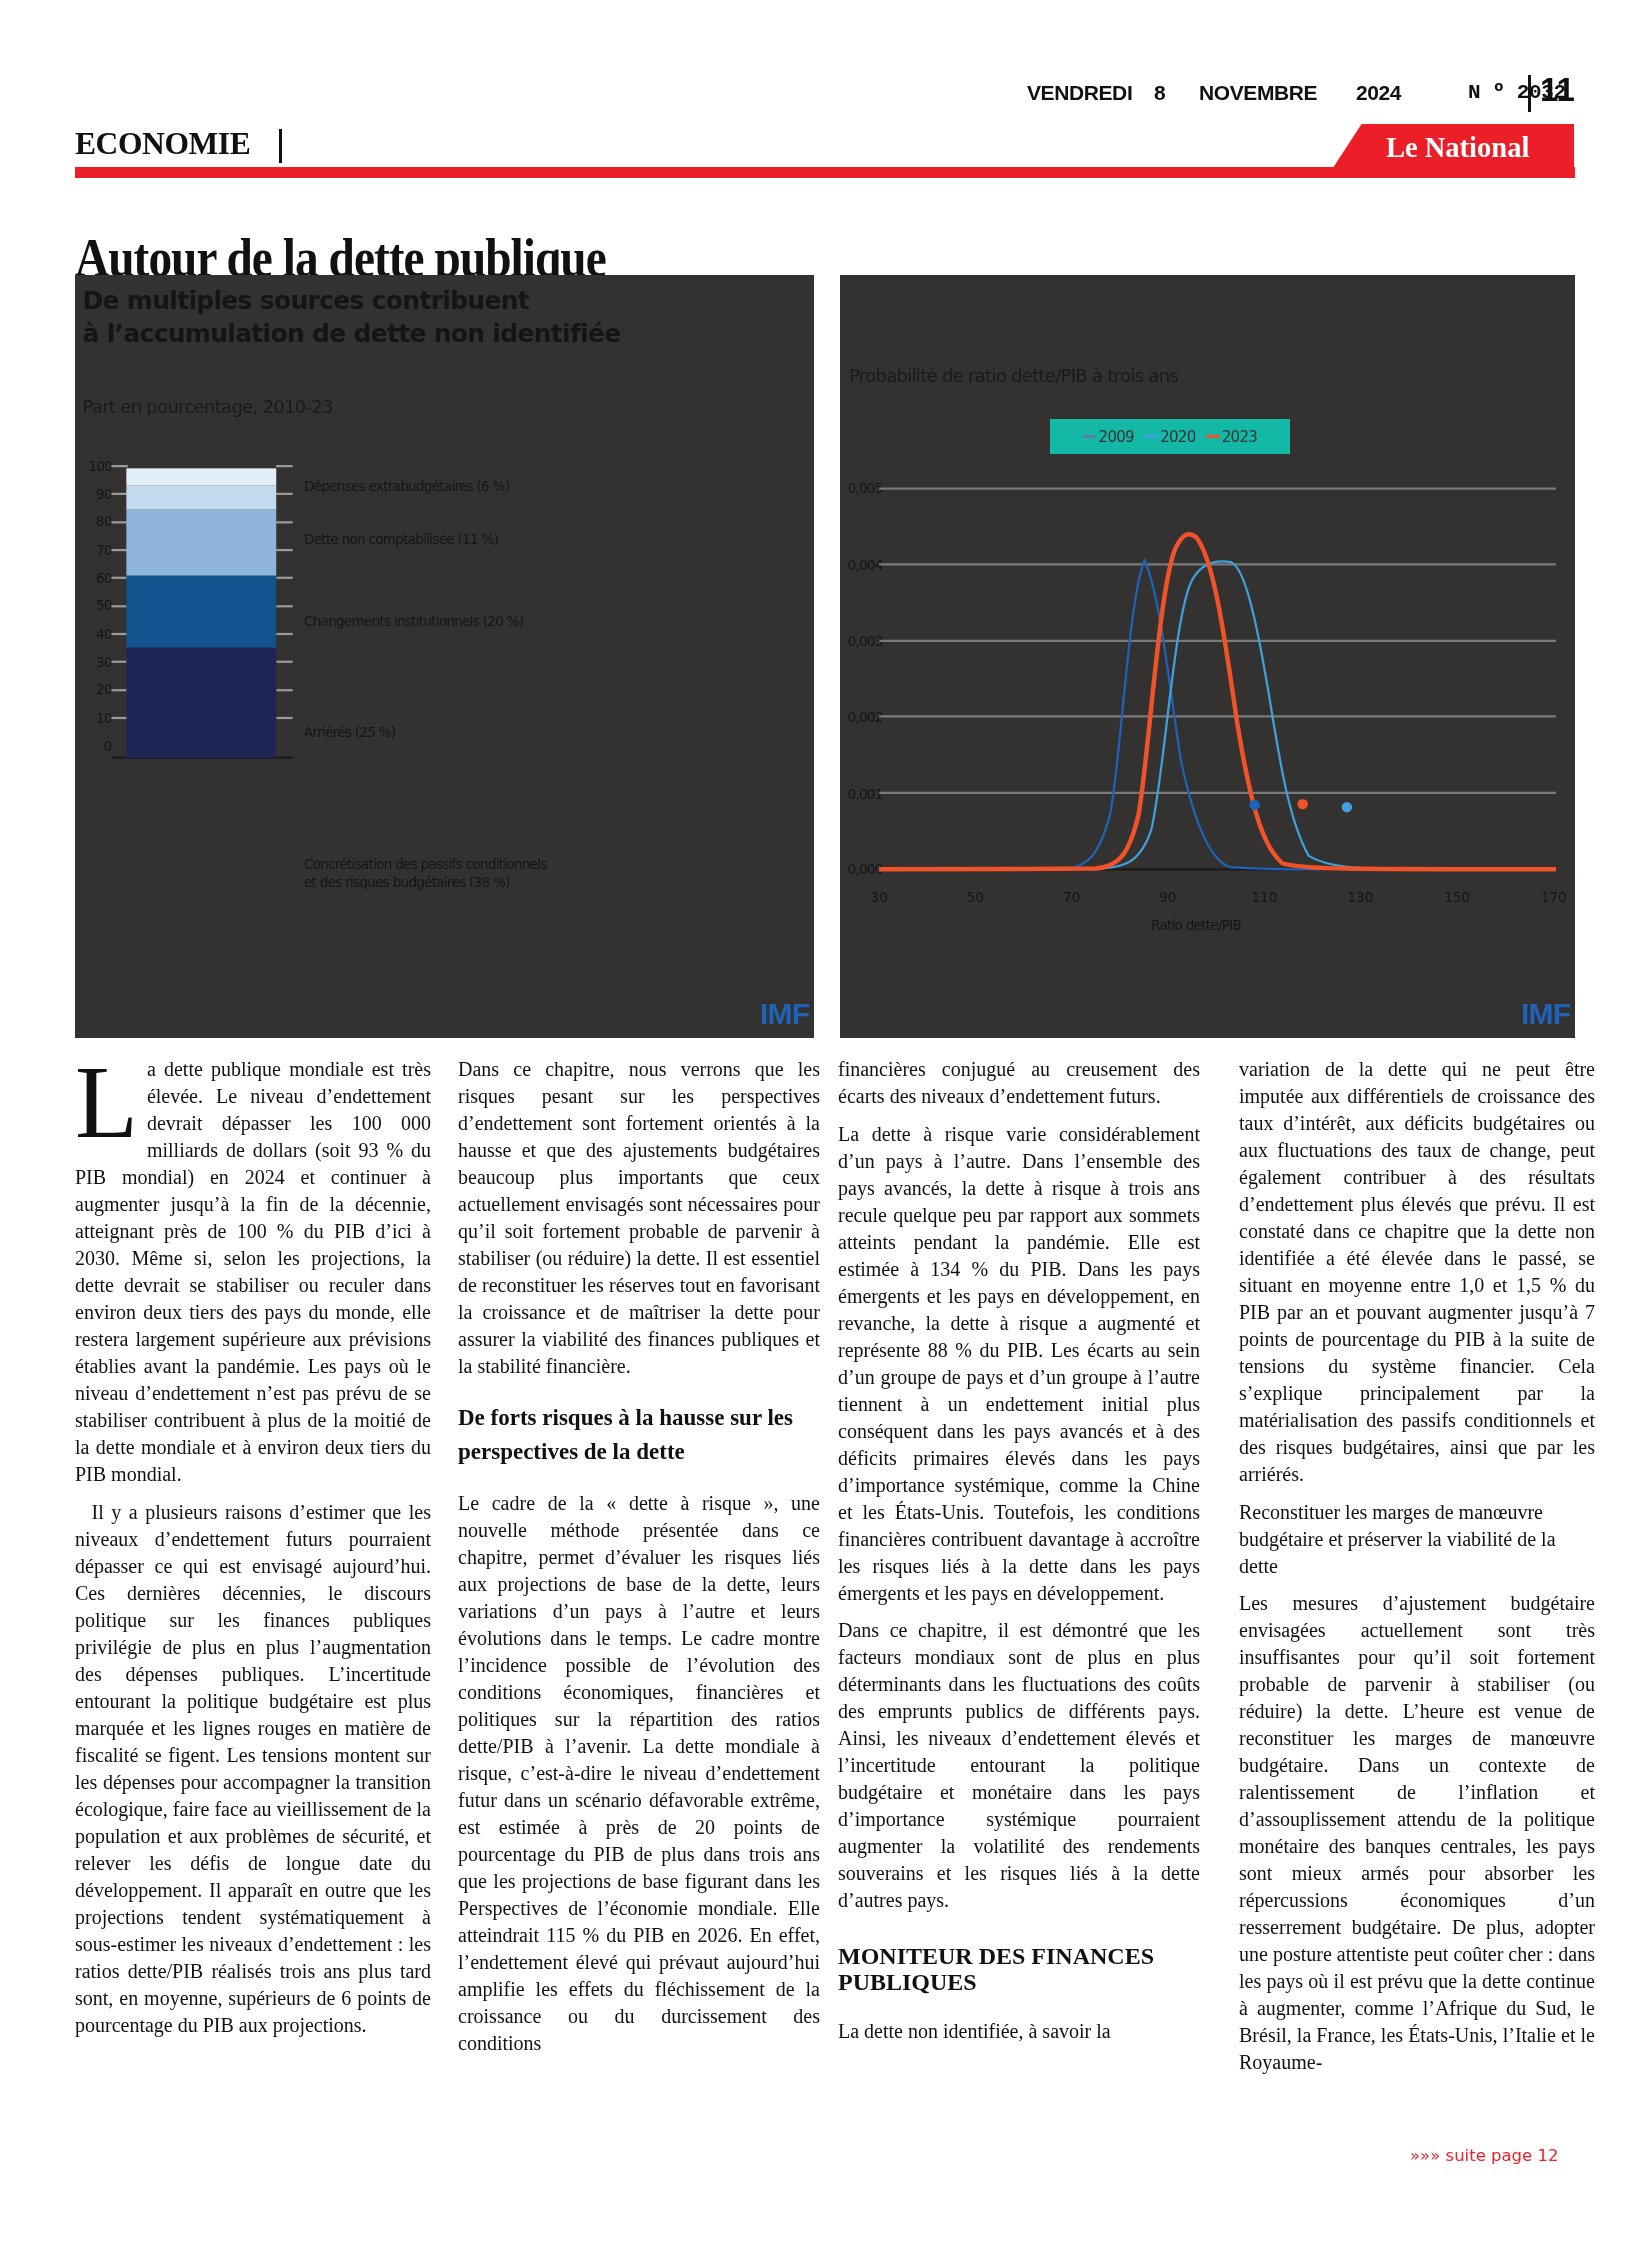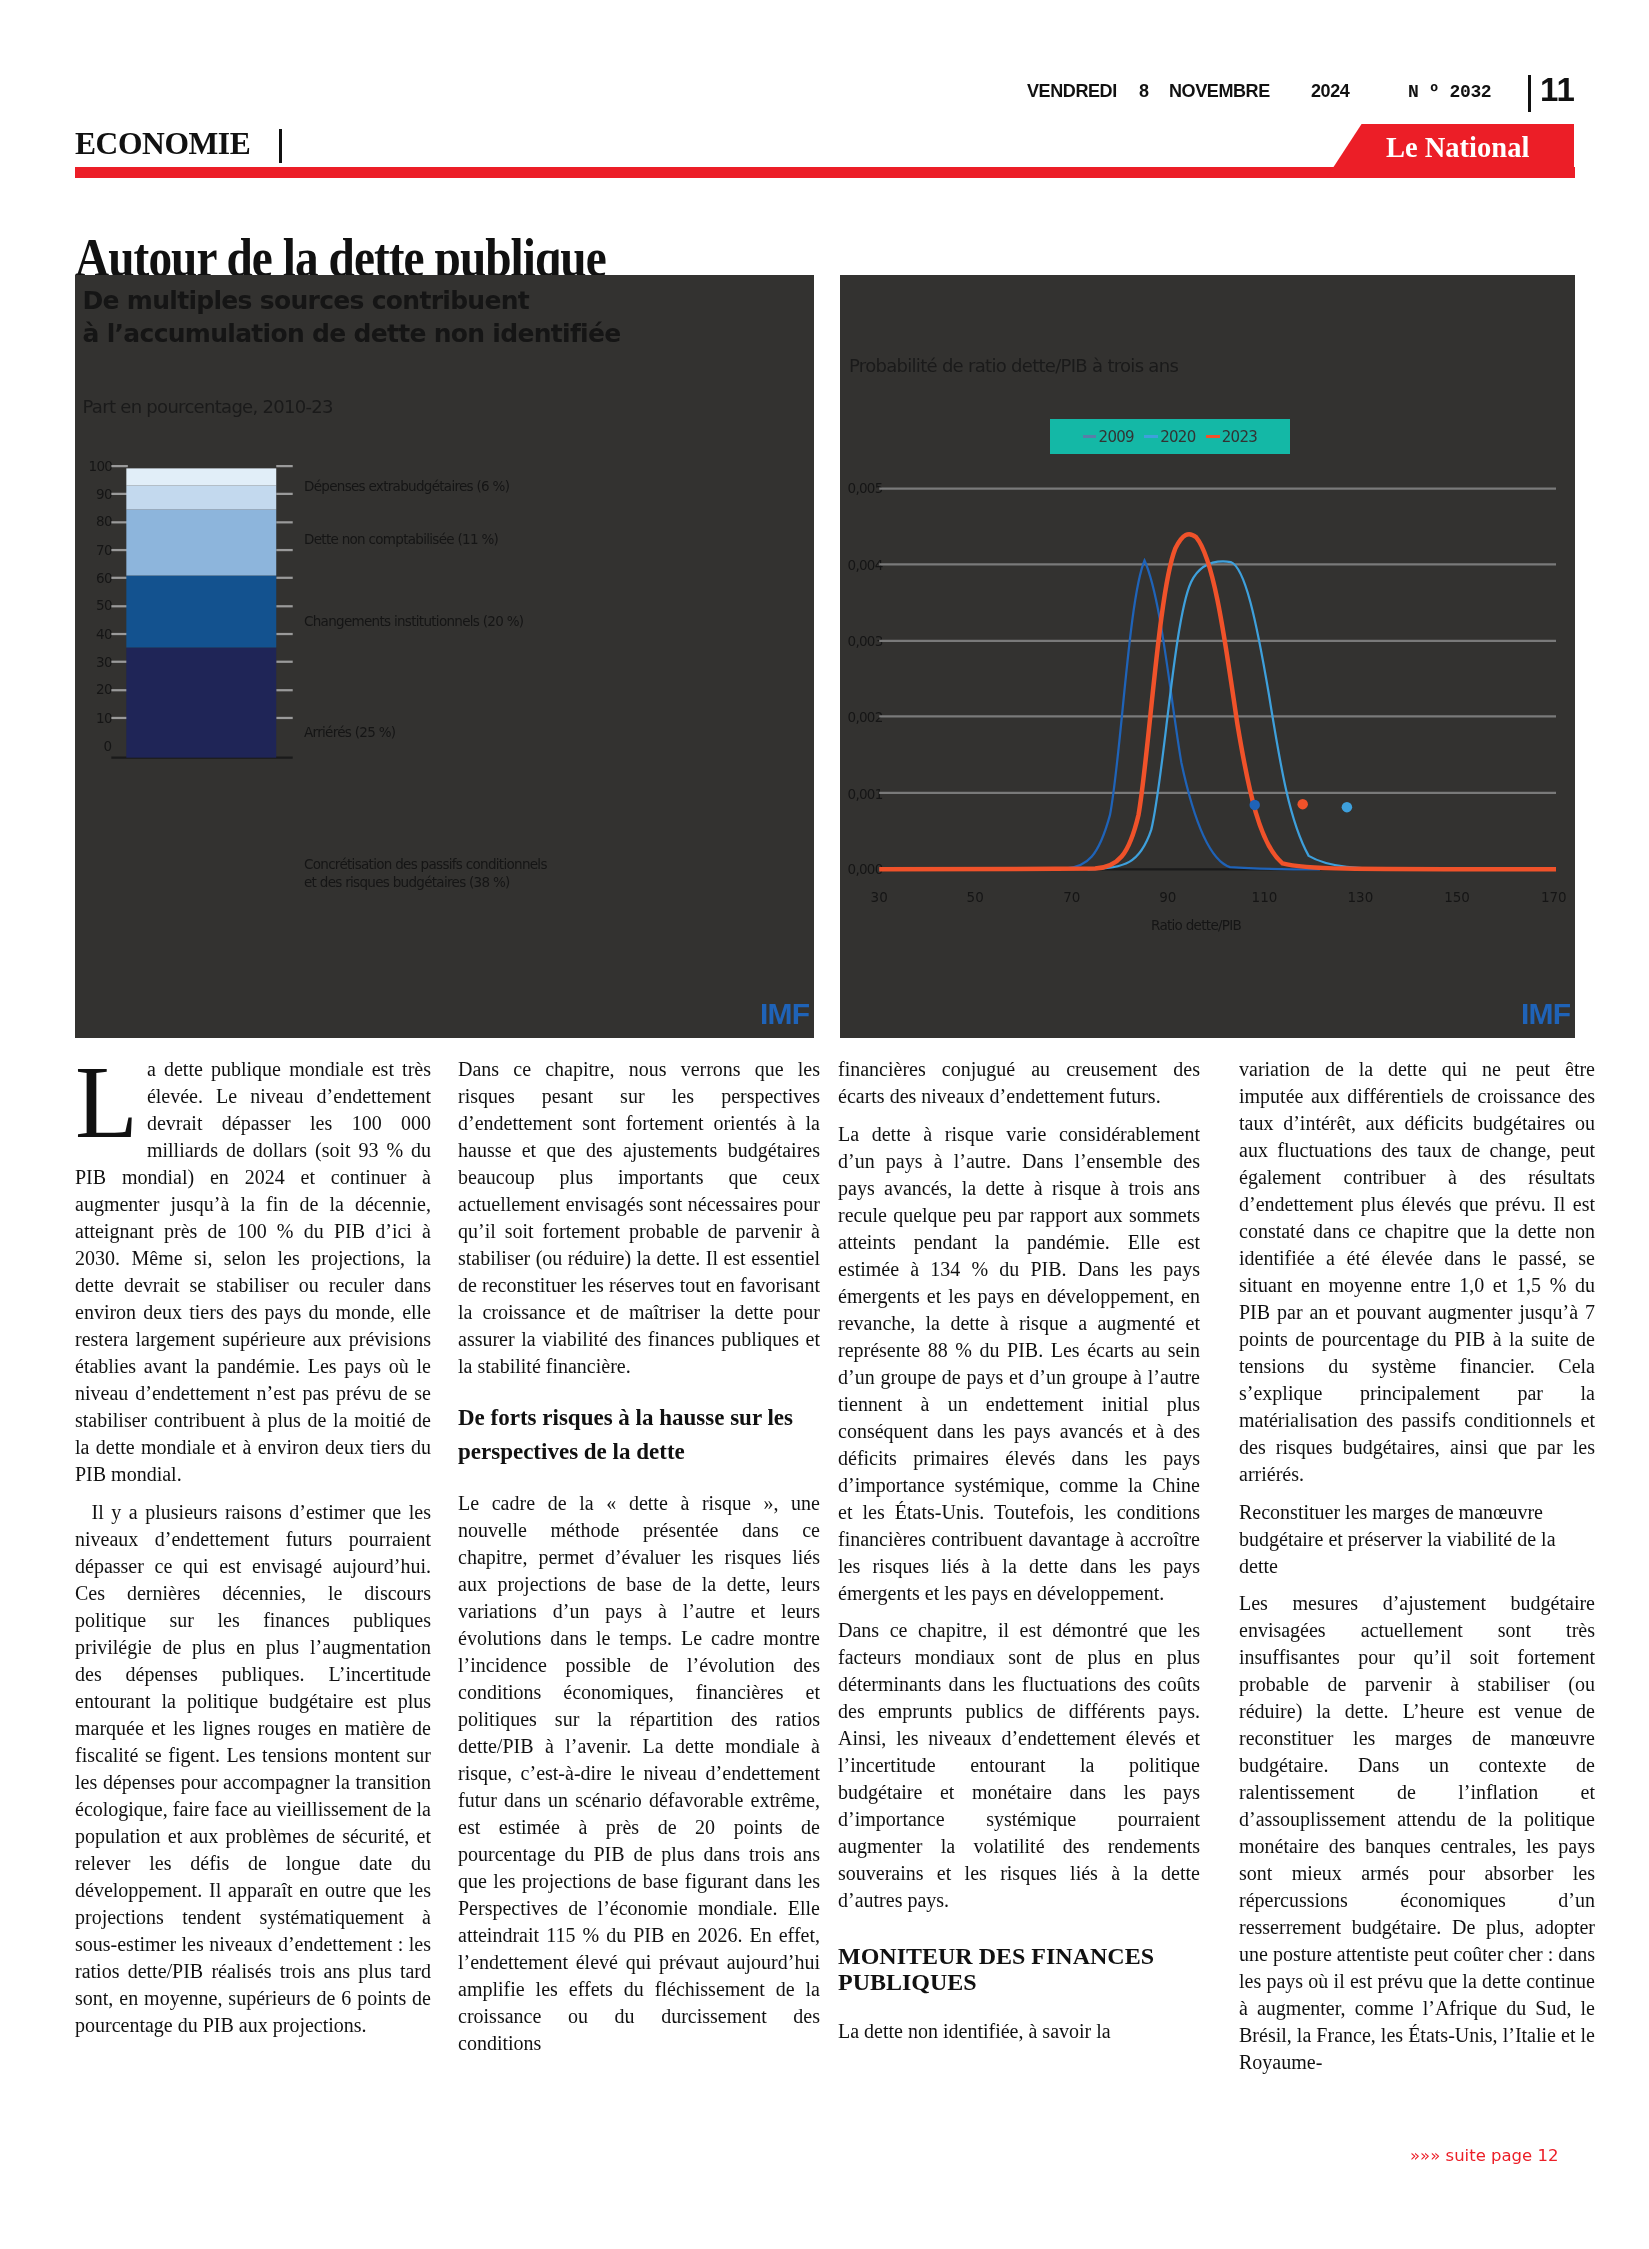--- a/index.html
+++ b/index.html
@@ -1,19 +1,19 @@
 <!DOCTYPE html>
 <html style="font-size:12px"><head>
 <meta charset="utf-8">
 <style>
   html, body { margin: 0; padding: 0; background: #ffffff; }
   body { width: 1650px; height: 2250px; position: relative; overflow: hidden; font-family: "Liberation Serif", serif; color: #111; }
 
   .masthead { position: absolute; left: 0; top: 0; width: 1650px; height: 180px; }
-  .dateline { position: absolute; top: 81px; left: 1027px; font-family: "Liberation Sans", sans-serif; font-weight: bold; font-size: 18px; letter-spacing: -0.4px; display: flex; gap: 0; white-space: pre; align-items: center; }
+  .dateline { position: absolute; top: 81px; left: 1027px; font-family: "Liberation Sans", sans-serif; font-weight: bold; font-size: 21px; letter-spacing: -0.4px; display: flex; gap: 15px; white-space: pre; }
   .dateline span { display: inline-block; }
   .dl-day { width: 112px; }
   .dl-num { width: 30px; }
   .dl-month { width: 142px; }
   .dl-year { width: 97px; }
   .dl-issue { width: 90px; font-family: Liberation Mono, monospace; }
   .page-sep { position: absolute; left: 1528px; top: 75px; width: 3px; height: 37px; background: #111; }
   .page-num { position: absolute; left: 1540px; top: 71px; font-family: "Liberation Sans", sans-serif; font-weight: bold; font-size: 33px; }
 
   .section-label { position: absolute; left: 75px; top: 126px; font-family: "Liberation Serif", serif; font-weight: bold; font-size: 31.5px; letter-spacing: -0.4px; }
@@ -131,21 +131,21 @@
   <div class="seg-label" style="left:229px; top:448px;">Arriérés (25 %)</div>
   <div class="seg-label" style="left:229px; top:580px;">
     <div>Concrétisation des passifs conditionnels</div>
     <div>et des risques budgétaires (38 %)</div>
   </div>
 
   <div class="imf-logo">IMF</div>
 </div>
 
 <div class="chart-panel chart-right">
-  <div class="csub" style="left:9px; top:80px;">Probabilité de ratio dette/PIB à trois ans</div>
+  <div class="csub" style="left:9px; top:90px;">Probabilité de ratio dette/PIB à trois ans</div>
 
   <div class="legend-box">
     <span class="legend-item">
         <span class="legend-swatch" style="background:#5a7da8;"></span>
         <span>2009</span>
       </span>
     <span class="legend-item">
         <span class="legend-swatch" style="background:#3ea0dc;"></span>
         <span>2020</span>
       </span>

